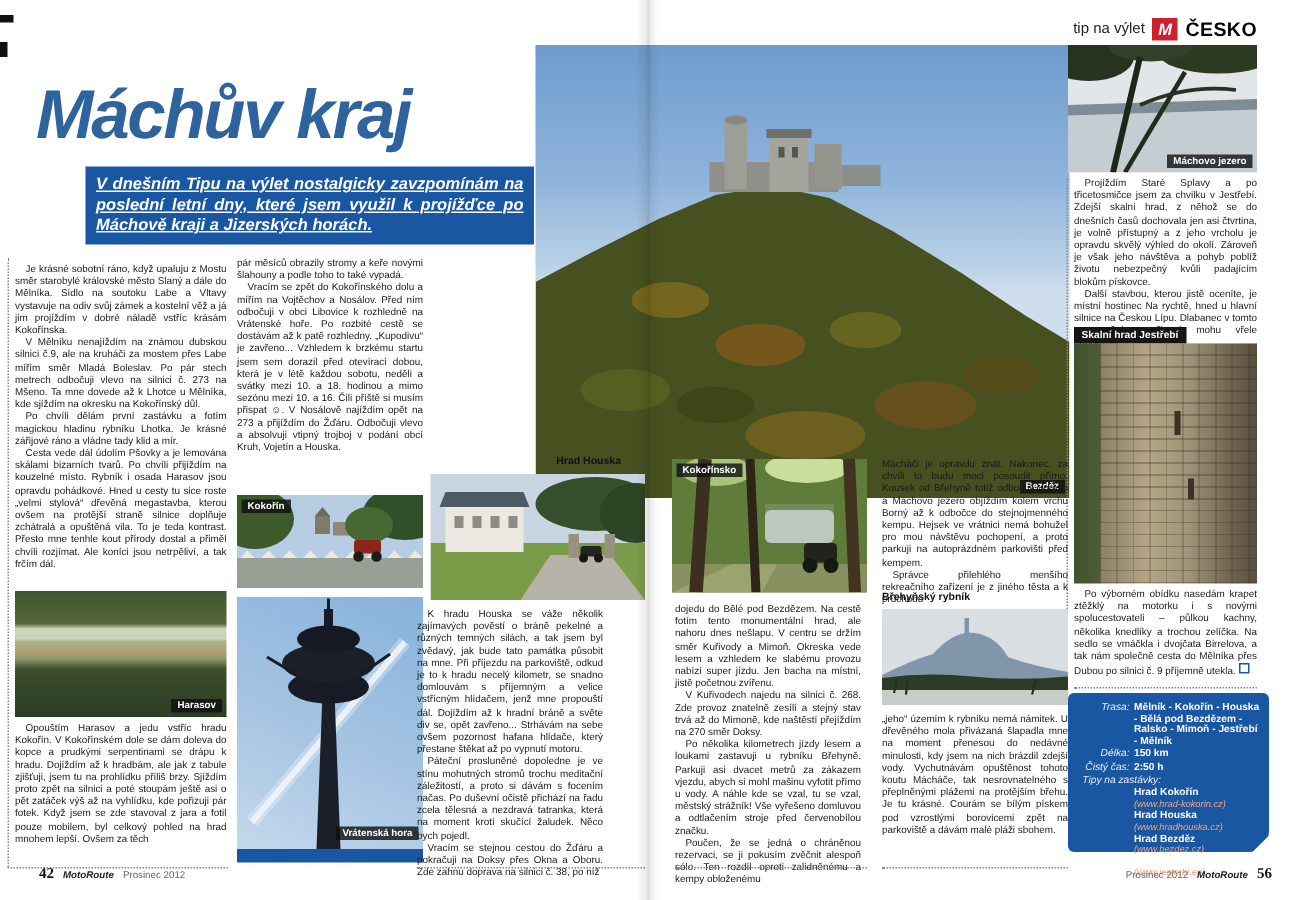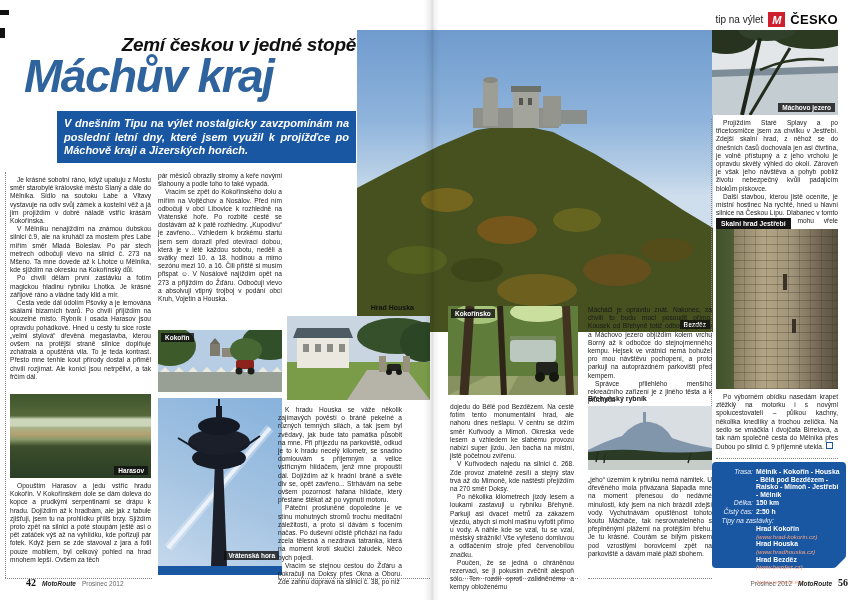--- a/index.html
+++ b/index.html
@@ -5,21 +5,21 @@
   html,body{margin:0;padding:0;background:#ffffff;}
   #spread{position:relative;width:860px;height:600px;background:#ffffff;overflow:hidden;
           font-family:"Liberation Sans",sans-serif;color:#1a1a1a;}
   .abs{position:absolute;}
   
   .kicker{left:60px;top:34px;width:296px;text-align:right;font-size:19px;font-weight:bold;
           font-style:italic;color:#101010;letter-spacing:-0.3px;}
   .title{left:24px;top:50px;width:340px;font-size:46px;font-weight:bold;font-style:italic;
          color:var(--brand-blue,#2e639e);letter-spacing:-1.5px;line-height:52px;}
   .lead-box{left:57px;top:111px;width:285px;background:var(--box-blue,#1a57a3);color:#fff;
-            padding:6px 7px 5px 7px;}
+            padding:6px 7px 5px 7px;text-decoration:underline;}
   .lead-text{font-size:11px;font-weight:bold;font-style:italic;line-height:13.6px;text-align:justify;}
   .credit{font-size:8px;font-weight:bold;text-align:right;margin-top:3px;}
   
   .section-header{right:22px;top:12px;display:flex;align-items:center;gap:5px;}
   .section-name{font-size:10px;color:#222;}
   .logo-m{width:17px;height:15px;background:var(--logo-red,#cf2030);color:#fff;font-weight:bold;
           font-style:italic;font-size:11px;display:flex;align-items:center;justify-content:center;}
   .logo-country{font-size:13px;font-weight:800;letter-spacing:0.3px;color:#050505;}
   
   .col{font-size:6.6px;line-height:8.2px;text-align:justify;}
@@ -81,21 +81,20 @@
             margin-left:2px;vertical-align:baseline;}
 </style>
 </head>
 <body>
 
 <div id="spread">
 
   <div class="abs cropmark" style="left:0;top:10px;width:9px;height:5px;"></div>
   <div class="abs cropmark" style="left:0;top:28px;width:5px;height:10px;"></div>
 
-  <div class="abs kicker">Zemí českou v jedné stopě</div>
   <div class="abs title">Máchův kraj</div>
 
   <div class="abs lead-box">
     <div class="lead-text">V dnešním Tipu na výlet nostalgicky zavzpomínám na poslední letní dny, které jsem využil k projížďce po Máchově kraji a Jizerských horách.</div>
   </div>
 
   <div class="photo hero">
     <svg width="356" height="302" viewBox="0 0 356 302" preserveAspectRatio="none" style="position:absolute;inset:0;">
       <path d="M0,158 L38,138 L82,116 L120,100 L158,94 L196,102 L238,124 L284,152 L326,180 L356,198 L356,302 L0,302 Z" fill="#46511f"></path>
       <ellipse cx="90" cy="170" rx="26" ry="12" fill="#7c6a1e" opacity=".85"></ellipse>

